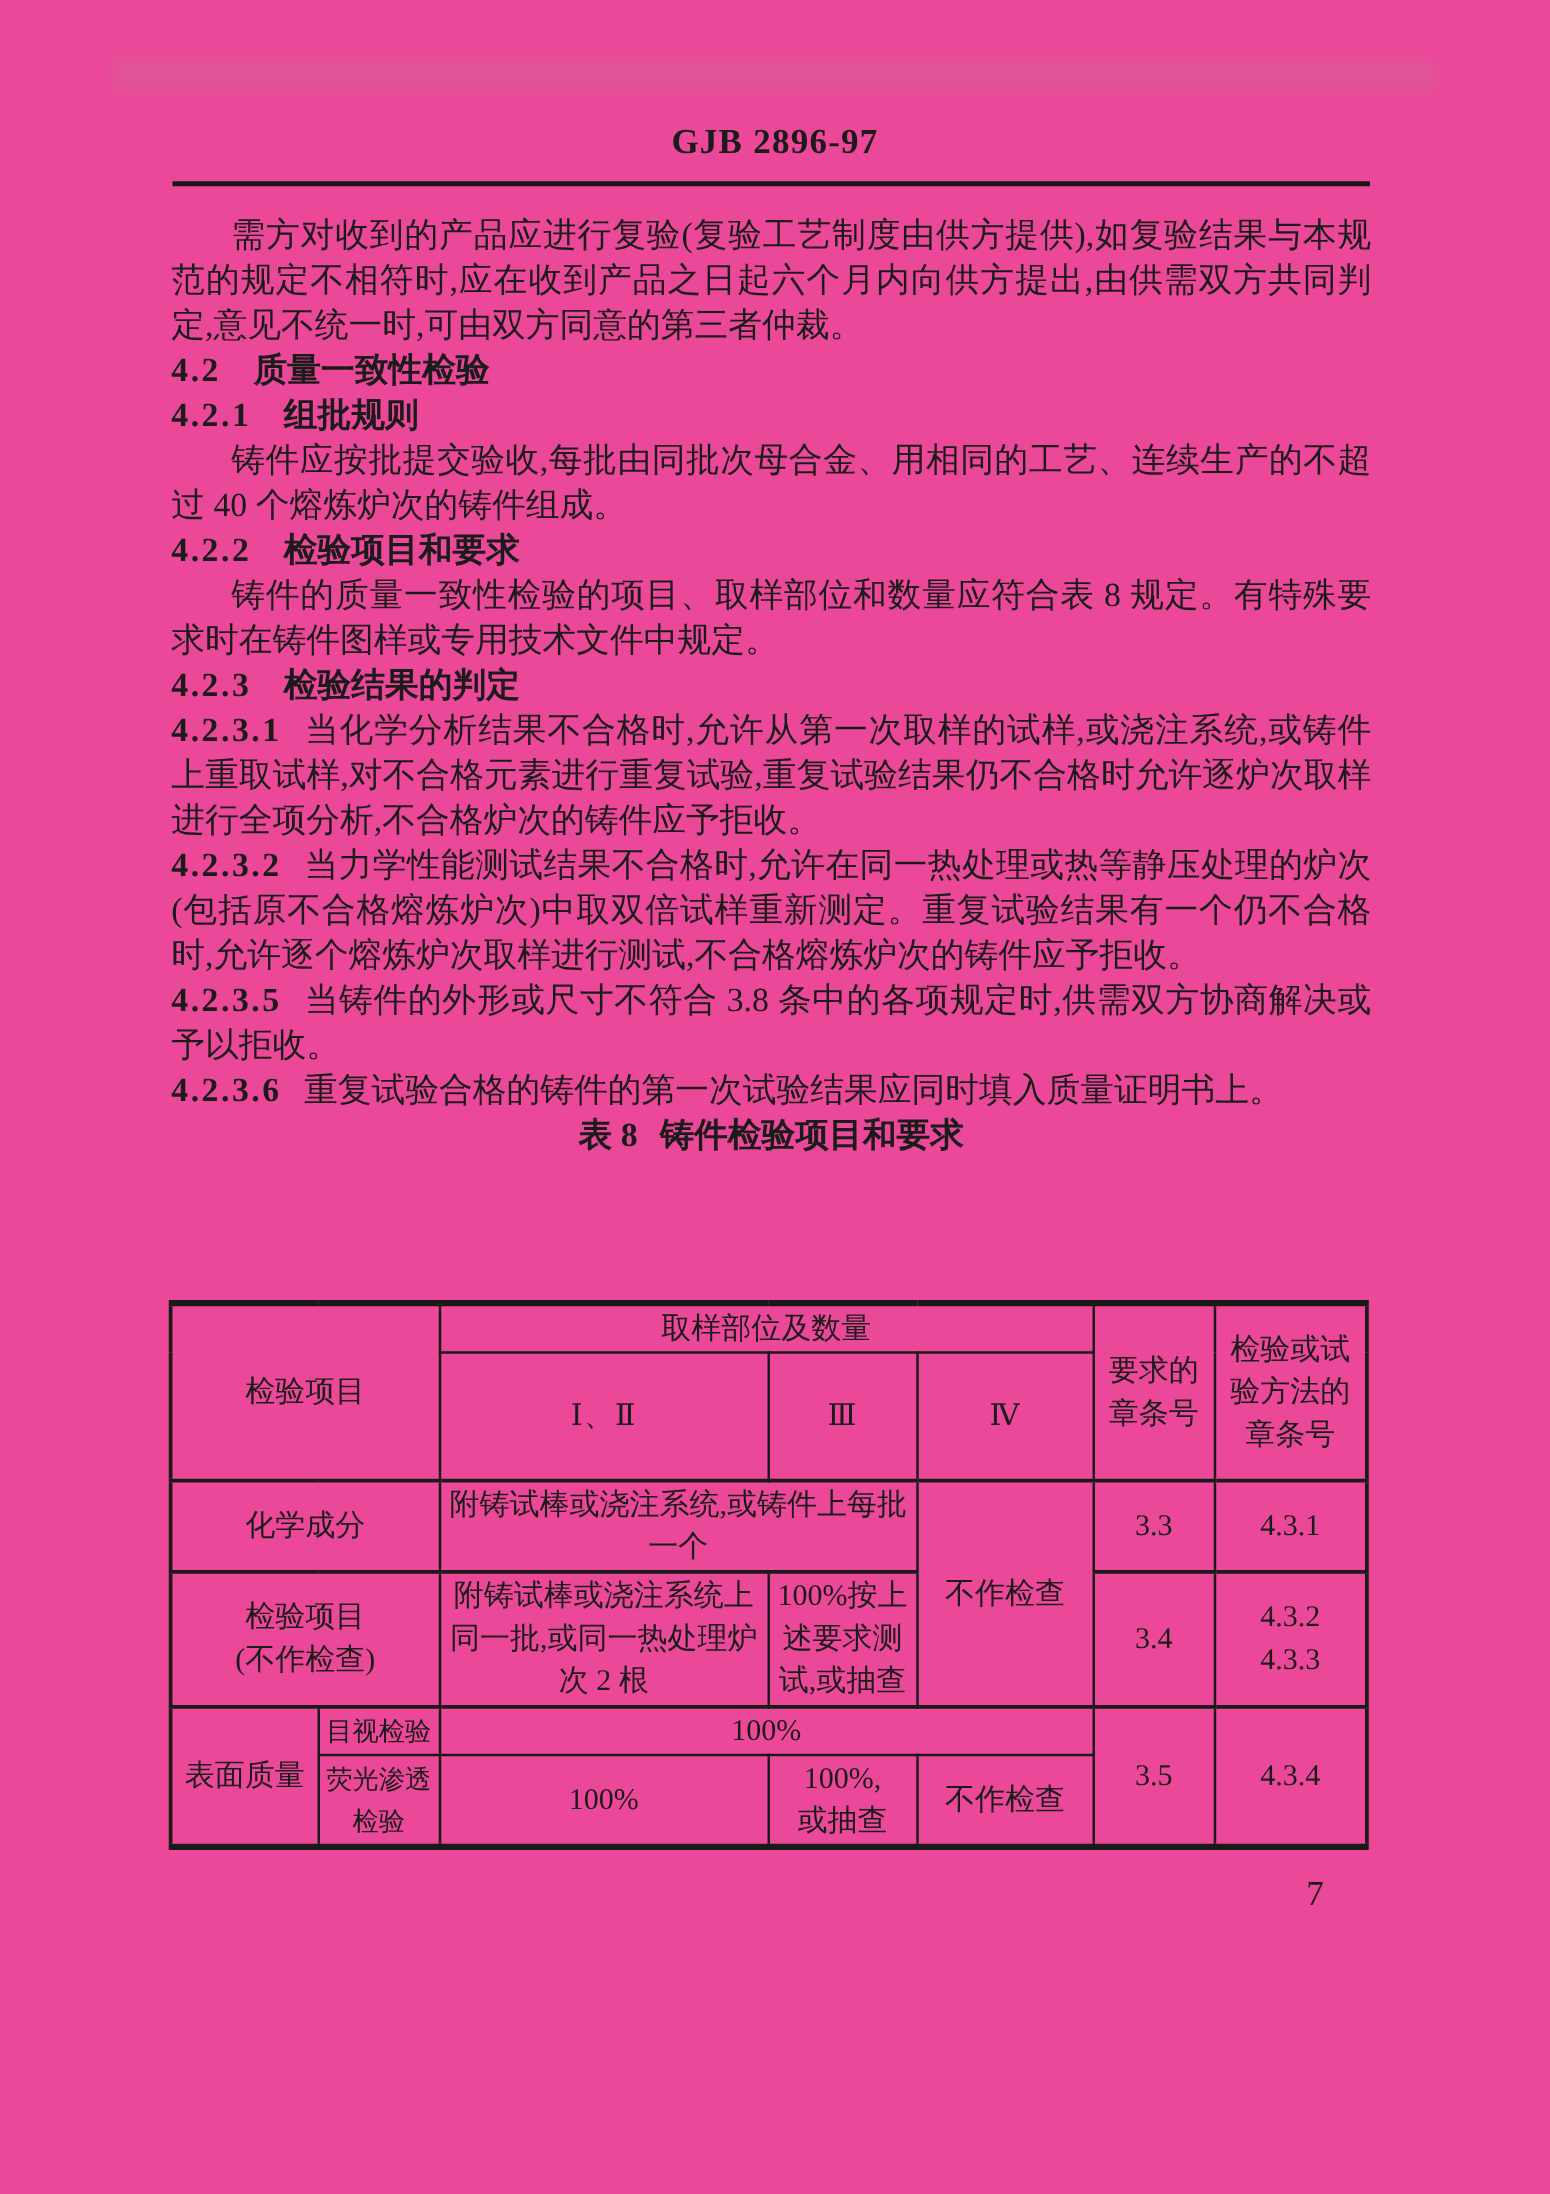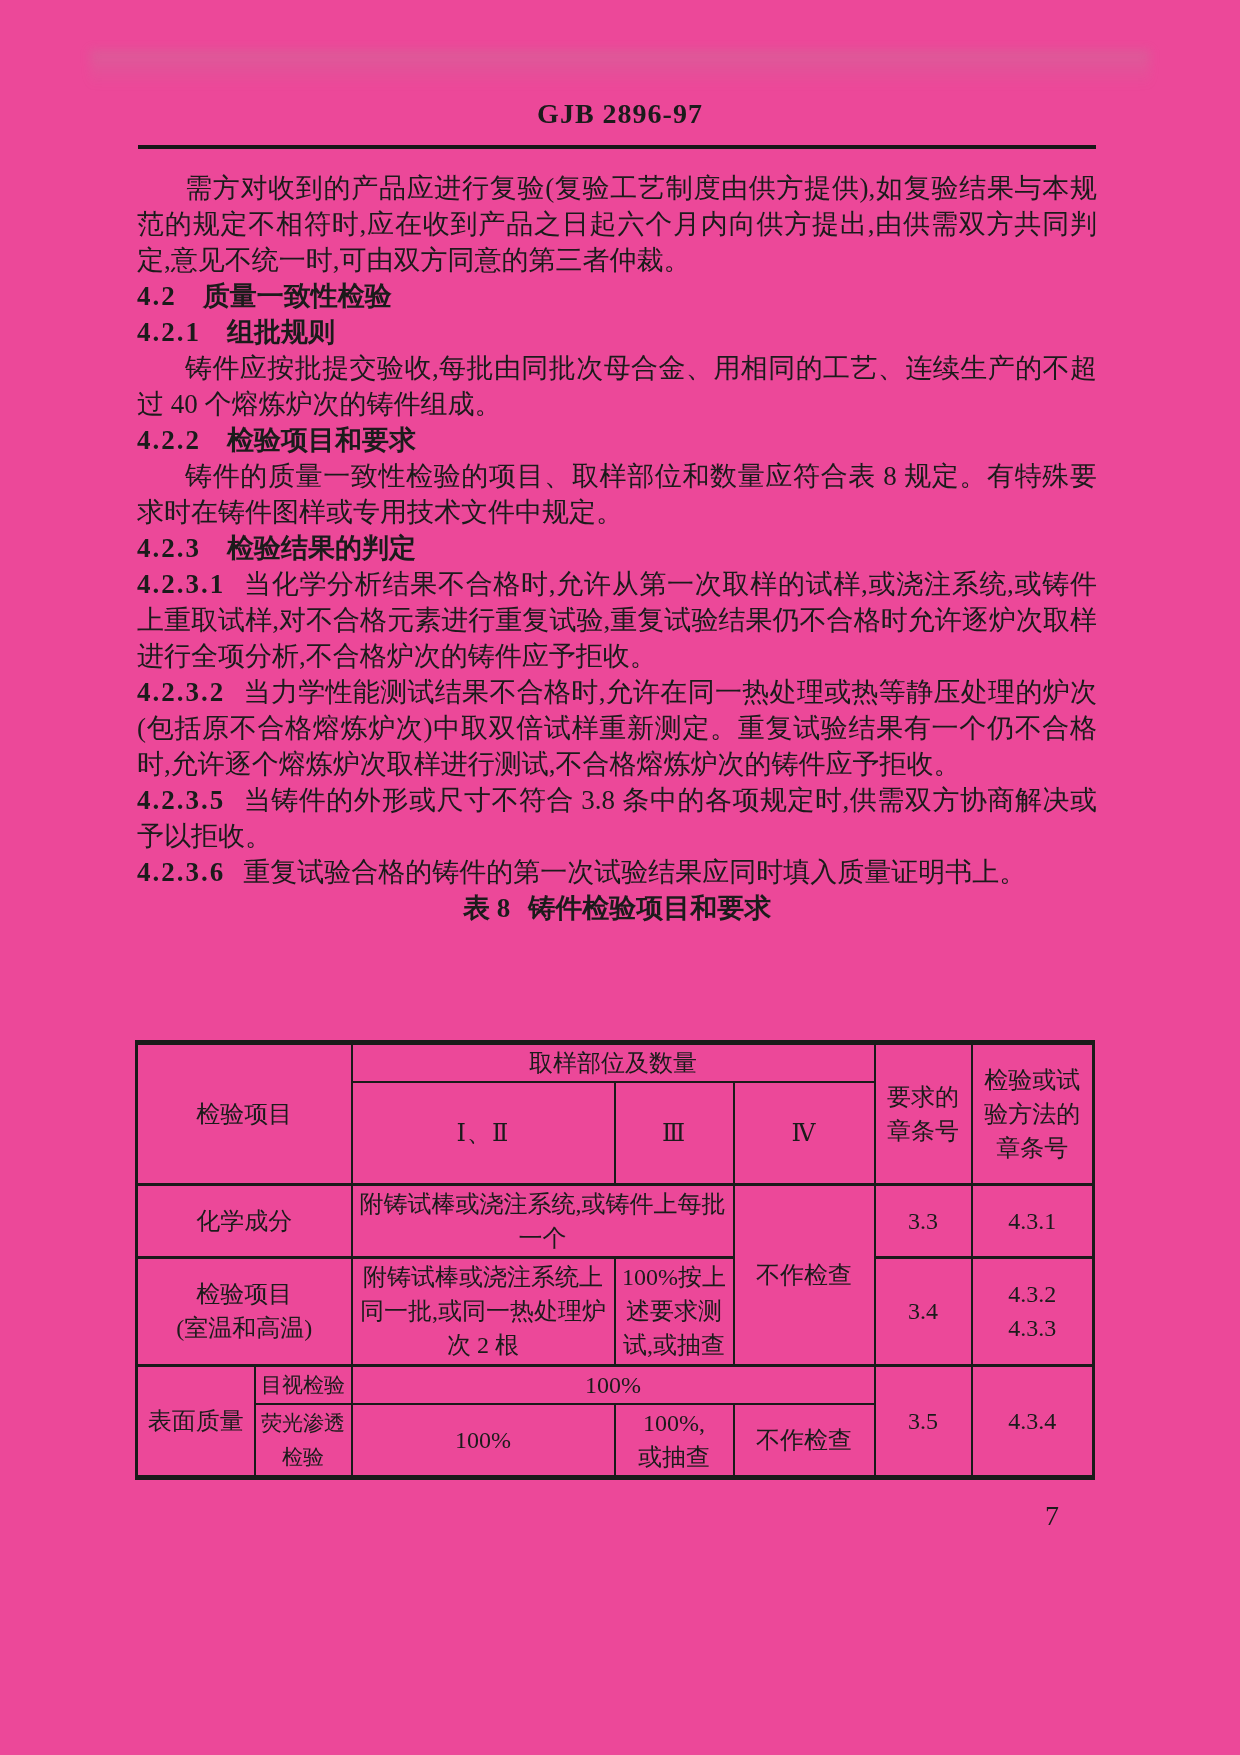--- a/index.html
+++ b/index.html
@@ -123,21 +123,21 @@
       <tr class="r2 tt">
         <td colspan="2">化学成分</td>
         <td colspan="2">附铸试棒或浇注系统,或铸件上每批一个</td>
         <td rowspan="2">不作检查</td>
         <td>3.3</td>
         <td>4.3.1</td>
       </tr>
       <tr class="r3 tt">
         <td colspan="2">
           <div>检验项目</div>
-          <div>(室温和高温)</div>
+          <div>(不作检查)</div>
         </td>
         <td>附铸试棒或浇注系统上同一批,或同一热处理炉次 2 根</td>
         <td>100%按上述要求测试,或抽查</td>
         <td>3.4</td>
         <td>
           <div>4.3.2</div>
           <div>4.3.3</div>
         </td>
       </tr>
       <tr class="r4 tt">

